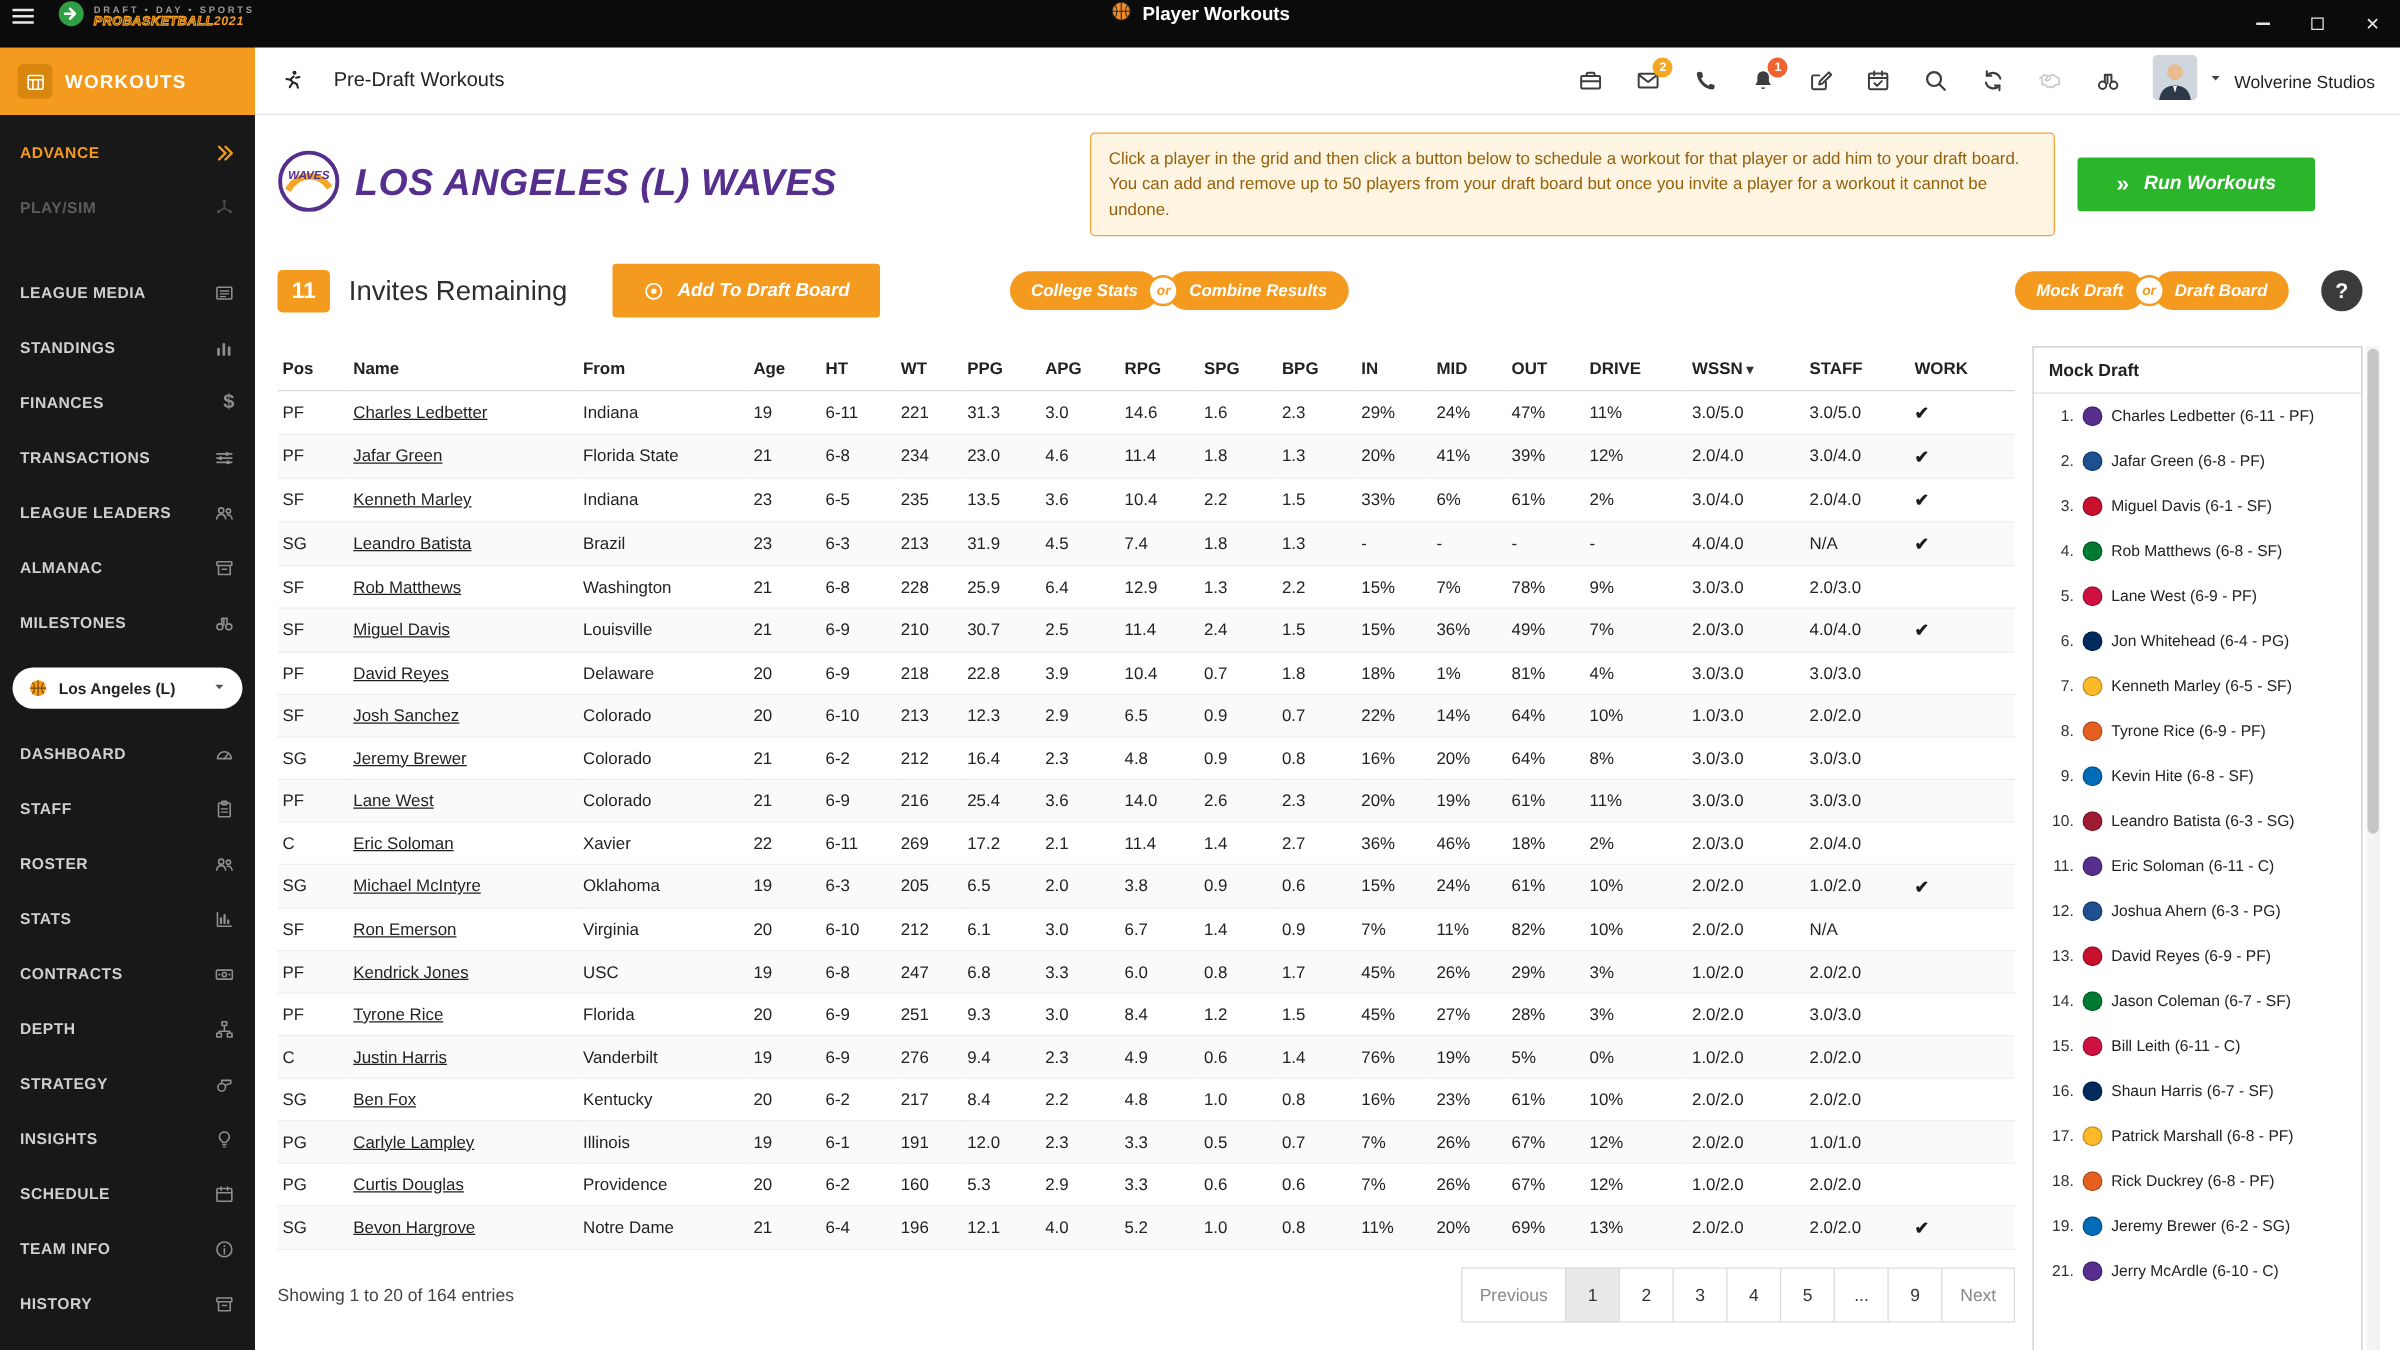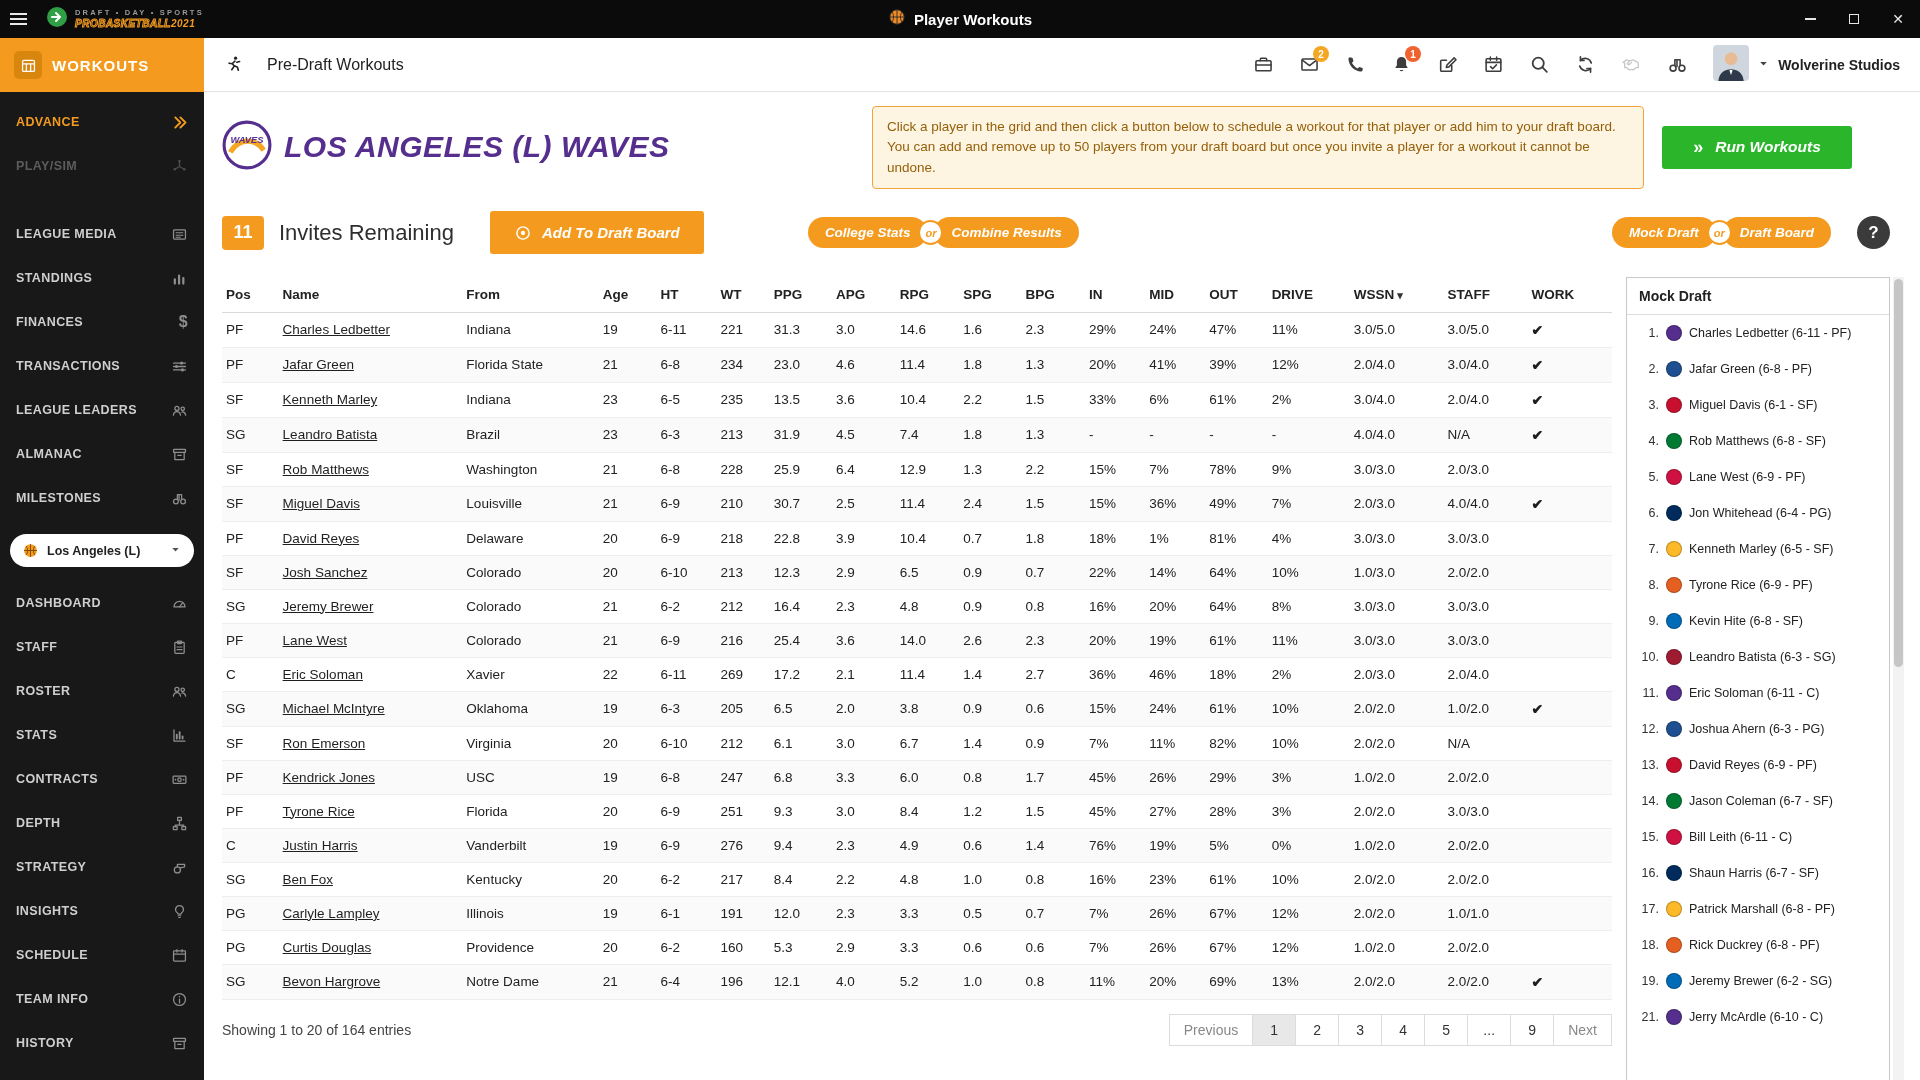--- a/index.html
+++ b/index.html
@@ -2,21 +2,21 @@
 <html><head>
 <meta charset="utf-8">
 <title>Player Workouts</title>
 <style>
   *{box-sizing:border-box;margin:0;padding:0}
   html,body{width:1920px;height:1080px;overflow:hidden;font-family:"Liberation Sans",sans-serif;background:#fff;-webkit-font-smoothing:antialiased}
   .icon svg{display:block;width:17px;height:17px}
   .glyph{display:inline-block;line-height:1}
 
   
-  .titlebar{position:relative;height:38px;background:#0b0b0b;display:flex;align-items:center;color:#fff;padding:0 0 0 10px}
+  .titlebar{position:relative;height:38px;background:#0b0b0b;display:flex;align-items:flex-start;color:#fff;padding:0 0 0 10px}
   .hamburger{width:30px;height:26px;display:flex;flex-direction:column;justify-content:center;gap:3px;cursor:pointer}
   .hamburger span{display:block;width:17px;height:2px;background:#e8e8e8}
   .logo-wrap{display:flex;align-items:center;gap:7px;margin-left:6px}
   .logo-circle svg{width:22px;height:22px}
   .logo-text{display:flex;flex-direction:column;line-height:1.1}
   .logo-top{font-size:7.5px;letter-spacing:2.2px;color:#9a9a9a;font-weight:bold}
   .logo-main{font-size:10px;font-weight:800;font-style:italic;letter-spacing:.5px;color:#151515;-webkit-text-stroke:1px #F49B1F}
   .logo-year{color:#F49B1F;-webkit-text-stroke:0;font-style:italic}
   .tb-center{position:absolute;left:0;right:0;display:flex;justify-content:center;align-items:center;gap:8px;pointer-events:none}
   .tb-center .win-title{font-size:15px;font-weight:bold;color:#fff}
@@ -56,21 +56,21 @@
   .topbar-title .icon svg{width:19px;height:19px}
   .topbar-icons{margin-left:auto;display:flex;align-items:center;gap:25px}
   .tb-icon{position:relative;color:#3d3d3d;cursor:pointer}
   .tb-icon .icon svg{width:21px;height:21px}
   .tb-icon.muted{color:#c9c9c9}
   .badge{position:absolute;top:-8px;right:-9px;min-width:16px;height:16px;border-radius:8px;background:#F5A623;color:#fff;font-size:10px;font-weight:bold;display:flex;align-items:center;justify-content:center;padding:0 4px}
   .badge.alert{background:#F0632F}
   .user-area{display:flex;align-items:center;gap:8px;cursor:pointer}
   .avatar svg{width:36px;height:36px;border-radius:4px}
   .user-caret svg{width:13px;height:13px;color:#444}
-  .user-name{font-size:14px;font-weight:bold;color:#222}
+  .user-name{font-size:14px;font-weight:normal;color:#222}
 
   
   .content{padding:14px 16px 0 18px;flex:1;min-height:0}
   .page-header{display:flex;align-items:center}
   .team-title-wrap{display:flex;align-items:center;gap:12px;width:650px;flex:none}
   .team-logo svg{width:50px;height:50px}
   .team-title{color:#552E8E;font-size:30px;font-weight:800;font-style:italic;letter-spacing:.5px;text-transform:uppercase;white-space:nowrap}
   .info-box{width:772px;background:#FDF5E1;border:1px solid #F2A33C;border-radius:4px;color:#95600B;font-size:13.5px;line-height:1.5;padding:10px 14px;flex:none}
   .btn{height:43px;border-radius:3px;display:flex;align-items:center;justify-content:center;gap:10px;color:#fff;font-style:italic;font-weight:bold;font-size:15px;cursor:pointer;border:none}
   .btn .icon{color:#fff}
@@ -98,21 +98,21 @@
   tbody td{padding:9px 8px 9px 4px;border-bottom:1px solid #eeeeee;white-space:nowrap}
   tbody tr:nth-child(even){background:#fafafa}
   tbody tr{cursor:pointer}
   .player-link{color:#1f1f1f;text-decoration:underline;cursor:pointer}
   .sort{font-size:11px;color:#333;margin-left:3px}
   .work-check{font-weight:bold;font-size:14px;color:#1d1d1d}
 
   .table-footer{display:flex;align-items:center;margin-top:14px;padding-bottom:8px}
   .showing{font-size:14px;color:#444}
   .pagination{margin-left:auto;display:flex}
-  .page-btn{min-width:44px;height:32px;border:1px solid #dcdcdc;background:#fff;display:flex;align-items:center;justify-content:center;font-size:14px;color:#333;margin-left:-1px;padding:0 14px;cursor:pointer}
+  .page-btn{min-width:44px;height:44px;border:1px solid #dcdcdc;background:#fff;display:flex;align-items:center;justify-content:center;font-size:14px;color:#333;margin-left:-1px;padding:0 14px;cursor:pointer}
   .page-btn.prev{color:#888}
   .page-btn.active{background:#e8e8e8}
 
   
   .mock-panel{width:264px;flex:none;border:1px solid #c9c9c9;background:#fff;height:812px;overflow:hidden}
   .mock-header{padding:10px 12px;font-size:14px;font-weight:bold;color:#222;border-bottom:1px solid #ddd}
   .md-row{display:flex;align-items:center;gap:7px;height:36px;padding:0 8px;cursor:pointer}
   .md-num{width:24px;text-align:right;font-size:12.5px;color:#333;flex:none}
   .md-logo{width:16px;height:16px;border-radius:50%;flex:none;border:1px solid rgba(0,0,0,.25)}
   .md-name{font-size:12.5px;color:#222;white-space:nowrap;overflow:hidden}

